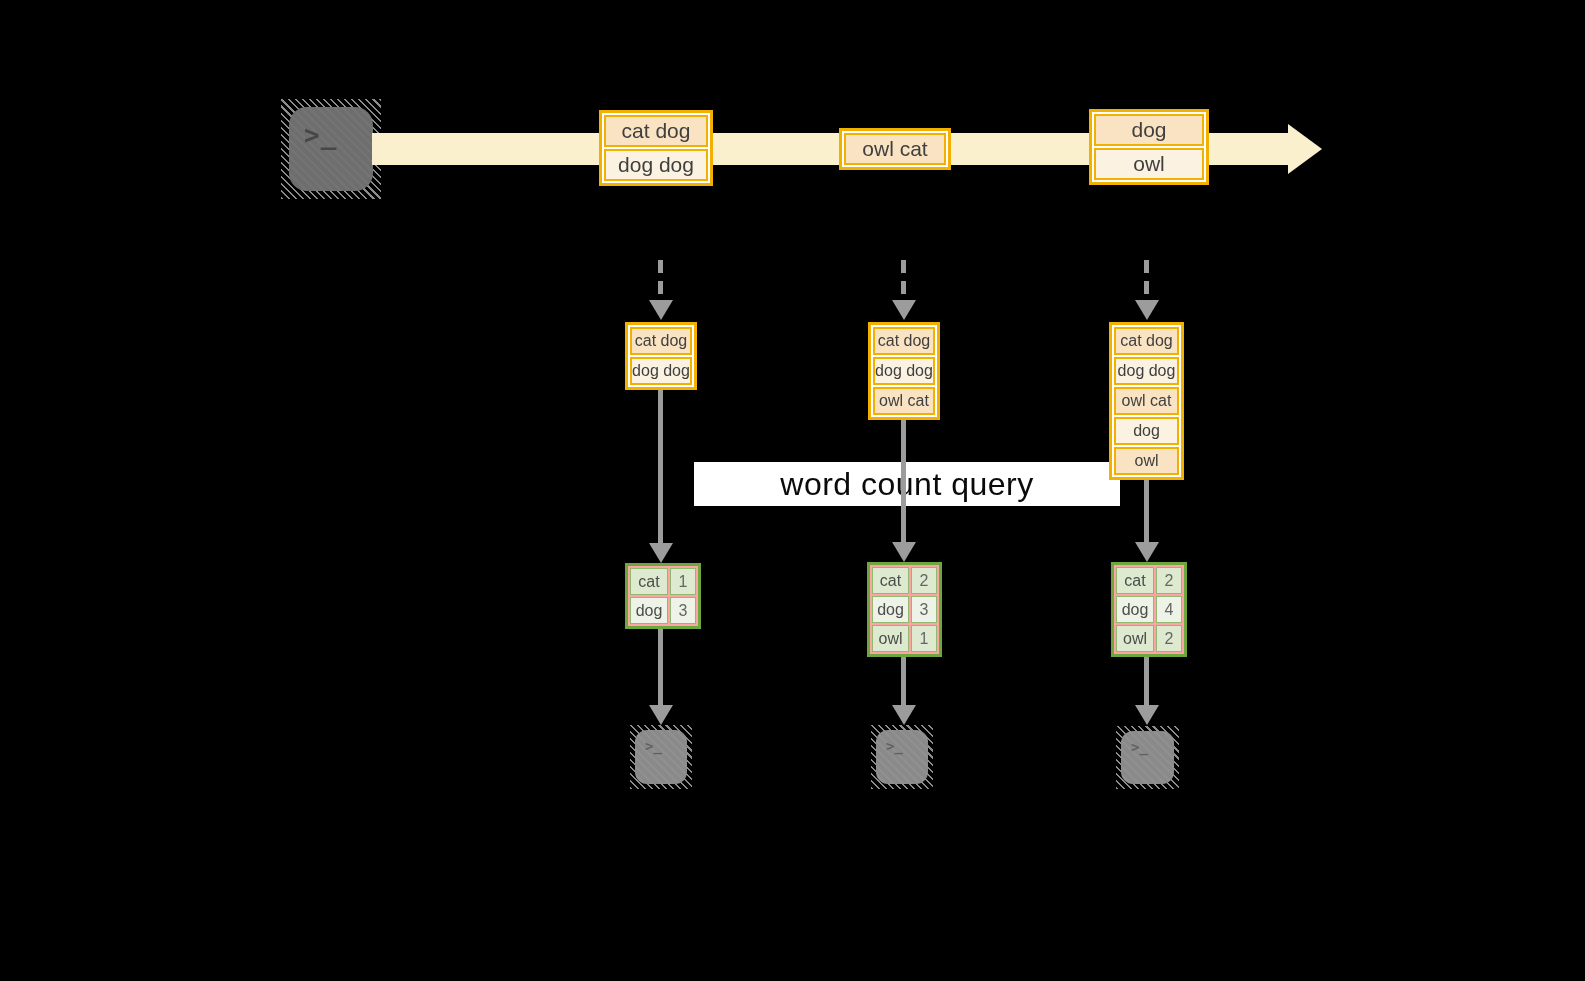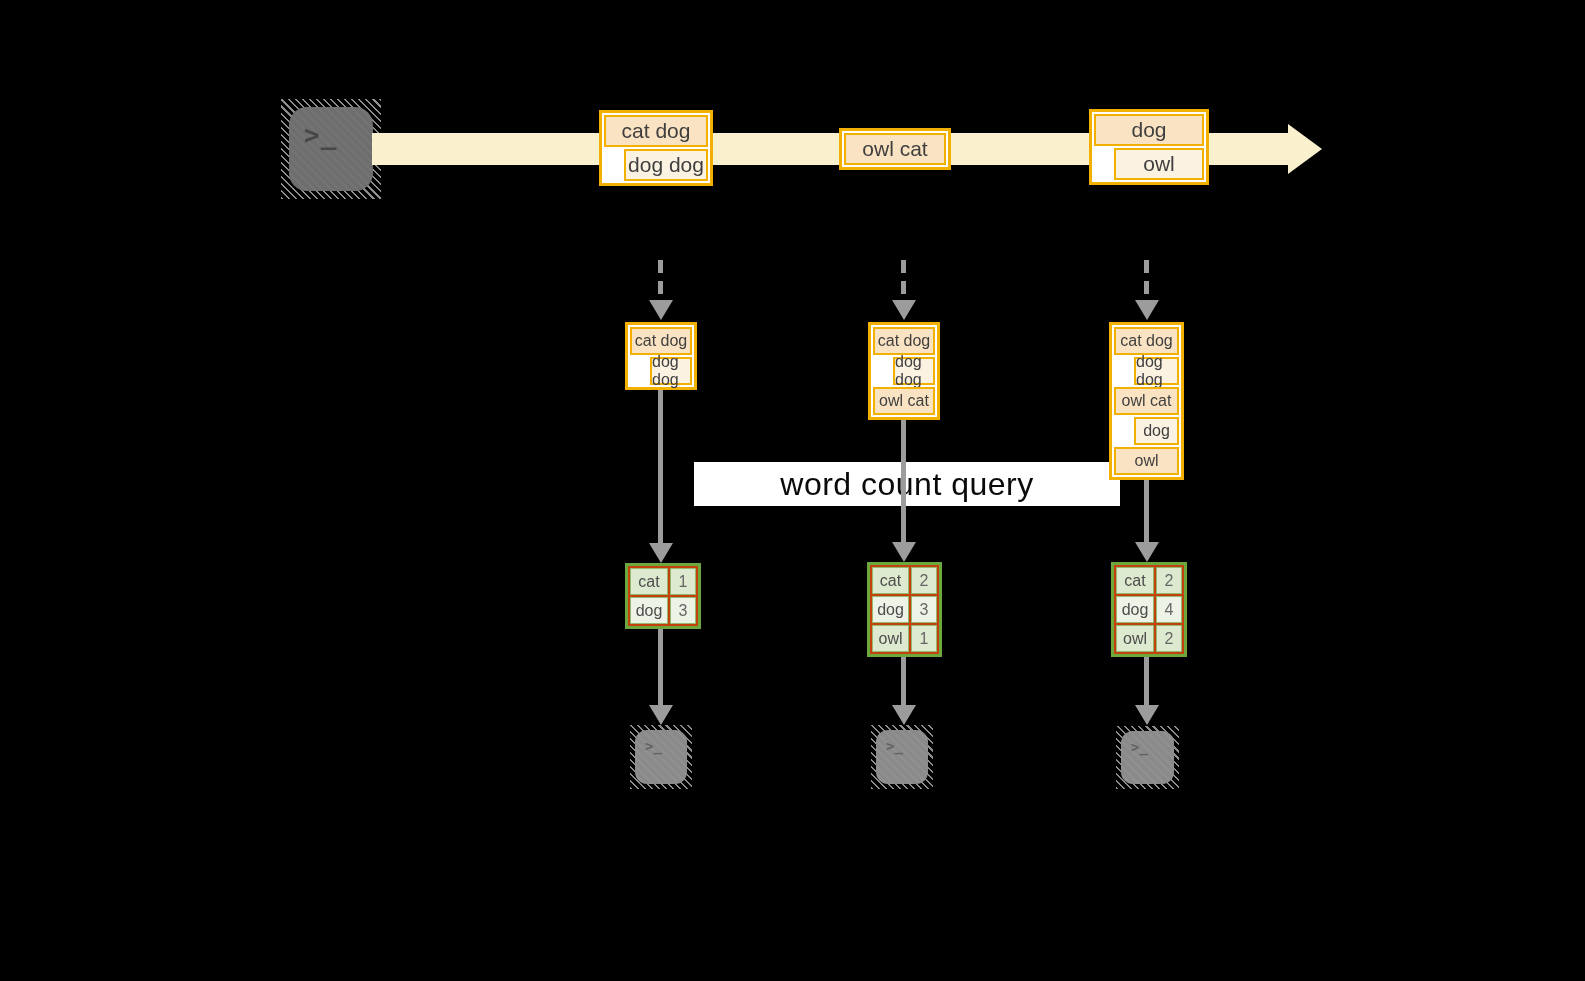--- a/index.html
+++ b/index.html
@@ -21,26 +21,26 @@
   
   .band{background:#FAF0CE;}
   .band-head{background:#FAF0CE;clip-path:polygon(0 0,100% 50%,0 100%);}
 
   
   .obox{position:absolute;box-sizing:border-box;border:3px solid #F2B100;background:#fff;
         padding:2px;display:flex;flex-direction:column;gap:2px;z-index:4;}
   .ocell{box-sizing:border-box;border:2px solid #F2B100;display:flex;align-items:center;
          justify-content:center;color:#3f3f3f;}
   .ocell.peach{background:#FAE3C3;}
-  .ocell.cream{background:#FCF2E2;margin-left:20px;}
+  .ocell.cream{background:#FCF2E2;}
   .obox.lg .ocell{height:32px;font-size:21px;}
   .obox.sm .ocell{height:28px;font-size:16px;}
 
   
-  .gtable{position:absolute;box-sizing:border-box;border:3px solid #6CA83E;background:#c2410c;
+  .gtable{position:absolute;box-sizing:border-box;border:3px solid #6CA83E;background:#fca5a5;
           padding:2px;display:grid;grid-template-columns:1fr 26px;gap:2px;z-index:4;}
   .gcell{box-sizing:border-box;border:1px solid #93B971;height:27px;display:flex;
          align-items:center;justify-content:center;font-size:16px;color:#4c4c4c;}
   .gcell.dark{background:#DEEACF;}
   .gcell.light{background:#EEF3E7;}
   .gcell.num{color:#666;}
 
   
   .vline{position:absolute;width:5px;background:#9c9c9c;z-index:3;}
   .vdash{position:absolute;width:5px;z-index:3;

